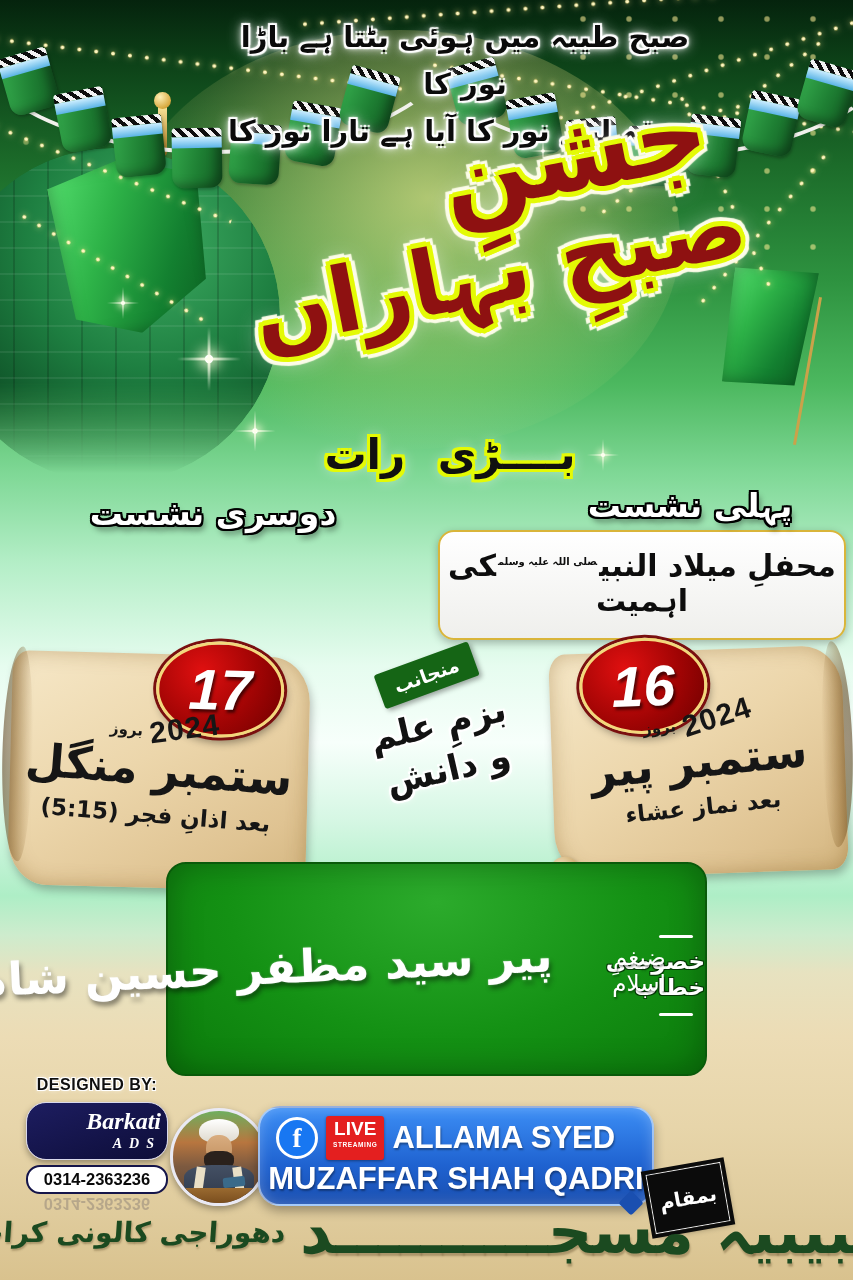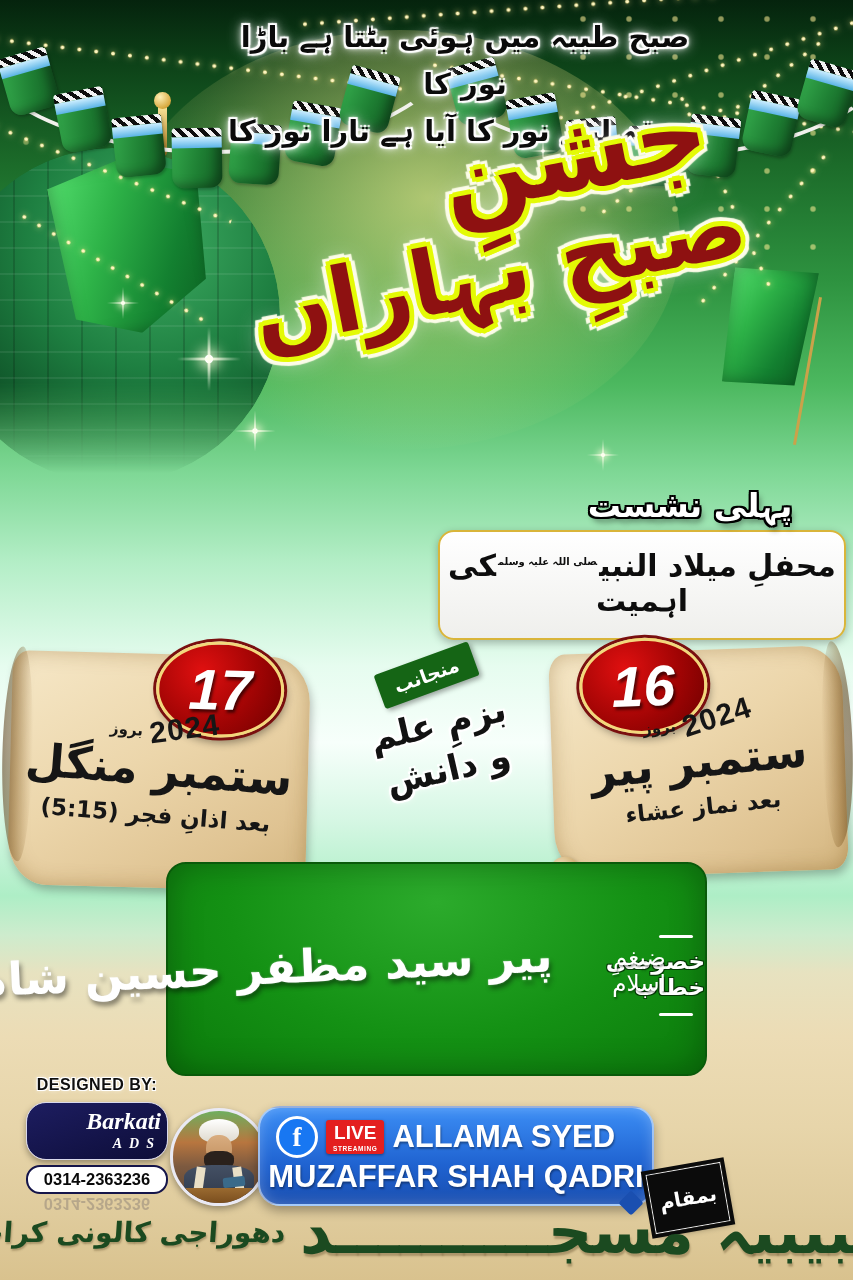--- a/index.html
+++ b/index.html
@@ -184,21 +184,21 @@
   .live-banner{left:258px;top:1106px;width:392px;height:96px;border-radius:22px;
     background:linear-gradient(180deg,#3c8ef5 0%,#1f62d0 60%,#1a4fb0 100%);
     border:2px solid rgba(255,255,255,.55);
     box-shadow:0 5px 11px rgba(0,0,0,.32),inset 0 0 14px rgba(255,255,255,.25);}
   .lb-tail{position:absolute;bottom:-8px;left:362px;width:18px;height:18px;background:#1a4fb0;
     transform:rotate(45deg);border-radius:3px;}
   .lb-row1{display:flex;align-items:center;gap:8px;padding:8px 10px 0 16px;}
   .fb-icon{width:36px;height:36px;border-radius:50%;background:#1877f2;border:3px solid #fff;flex:0 0 auto;
     display:flex;align-items:center;justify-content:center;color:#fff;
     font:bold 27px "Liberation Serif",serif;}
-  .live-badge{background:#e41f1f;color:#fff;border-radius:3px;padding:2px 7px 2px;text-align:center;
+  .live-badge{background:#e41f1f;color:#fff;border-radius:3px;padding:2px 7px 12px;text-align:center;
     line-height:1;flex:0 0 auto;box-shadow:0 1px 3px rgba(0,0,0,.4);}
   .live-main{font:bold 19px "Liberation Sans",sans-serif;display:block;}
   .live-sub{font:bold 6.5px "Liberation Sans",sans-serif;display:block;letter-spacing:.6px;margin-top:1px;}
   .lb-line1,.lb-line2{color:#fff;font:bold 31px "Liberation Sans",sans-serif;
     text-shadow:1px 2px 2px rgba(0,0,0,.35);white-space:nowrap;}
   .lb-line2{text-align:center;margin-top:1px;}
 
   
   .venue-tag{left:650px;top:1168px;width:74px;height:58px;background:#0b0b0b;border:1.5px solid #f0f0f0;
     outline:4px solid #0b0b0b;transform:rotate(-10deg);display:flex;align-items:center;justify-content:center;
@@ -261,29 +261,31 @@
 
   <div class="abs poem ur">
     <div>صبح طیبہ میں ہوئی بٹتا ہے باڑا نور کا</div>
     <div>صدقہ لینے نور کا آیا ہے تارا نور کا</div>
   </div>
 
   <div class="abs title ur">
     <div class="l1">جشنِ</div>
     <div class="l2">صبحِ بہاراں</div>
   </div>
+  <div class="abs subtitle ur">بــــڑی رات</div>
 
   <div class="abs session sr ur">
     <div class="heading">پہلی نشست</div>
     <div class="box">
       <span>محفلِ میلاد النبی</span><sup>صلی اللہ علیہ وسلم</sup><span>کی اہمیت</span>
     </div>
   </div>
 
   <div class="abs session sl ur">
+    <div class="heading">دوسری نشست</div>
   </div>
 
   <div class="abs scroll scr">
     <div class="day-badge">16</div>
     <div class="scroll-inner ur">
       <div><span class="yr lat">2024</span><span class="broz">بروز</span></div>
       <div class="dline">ستمبر پیر</div>
       <div class="tline">بعد نماز عشاء</div>
     </div>
   </div>

